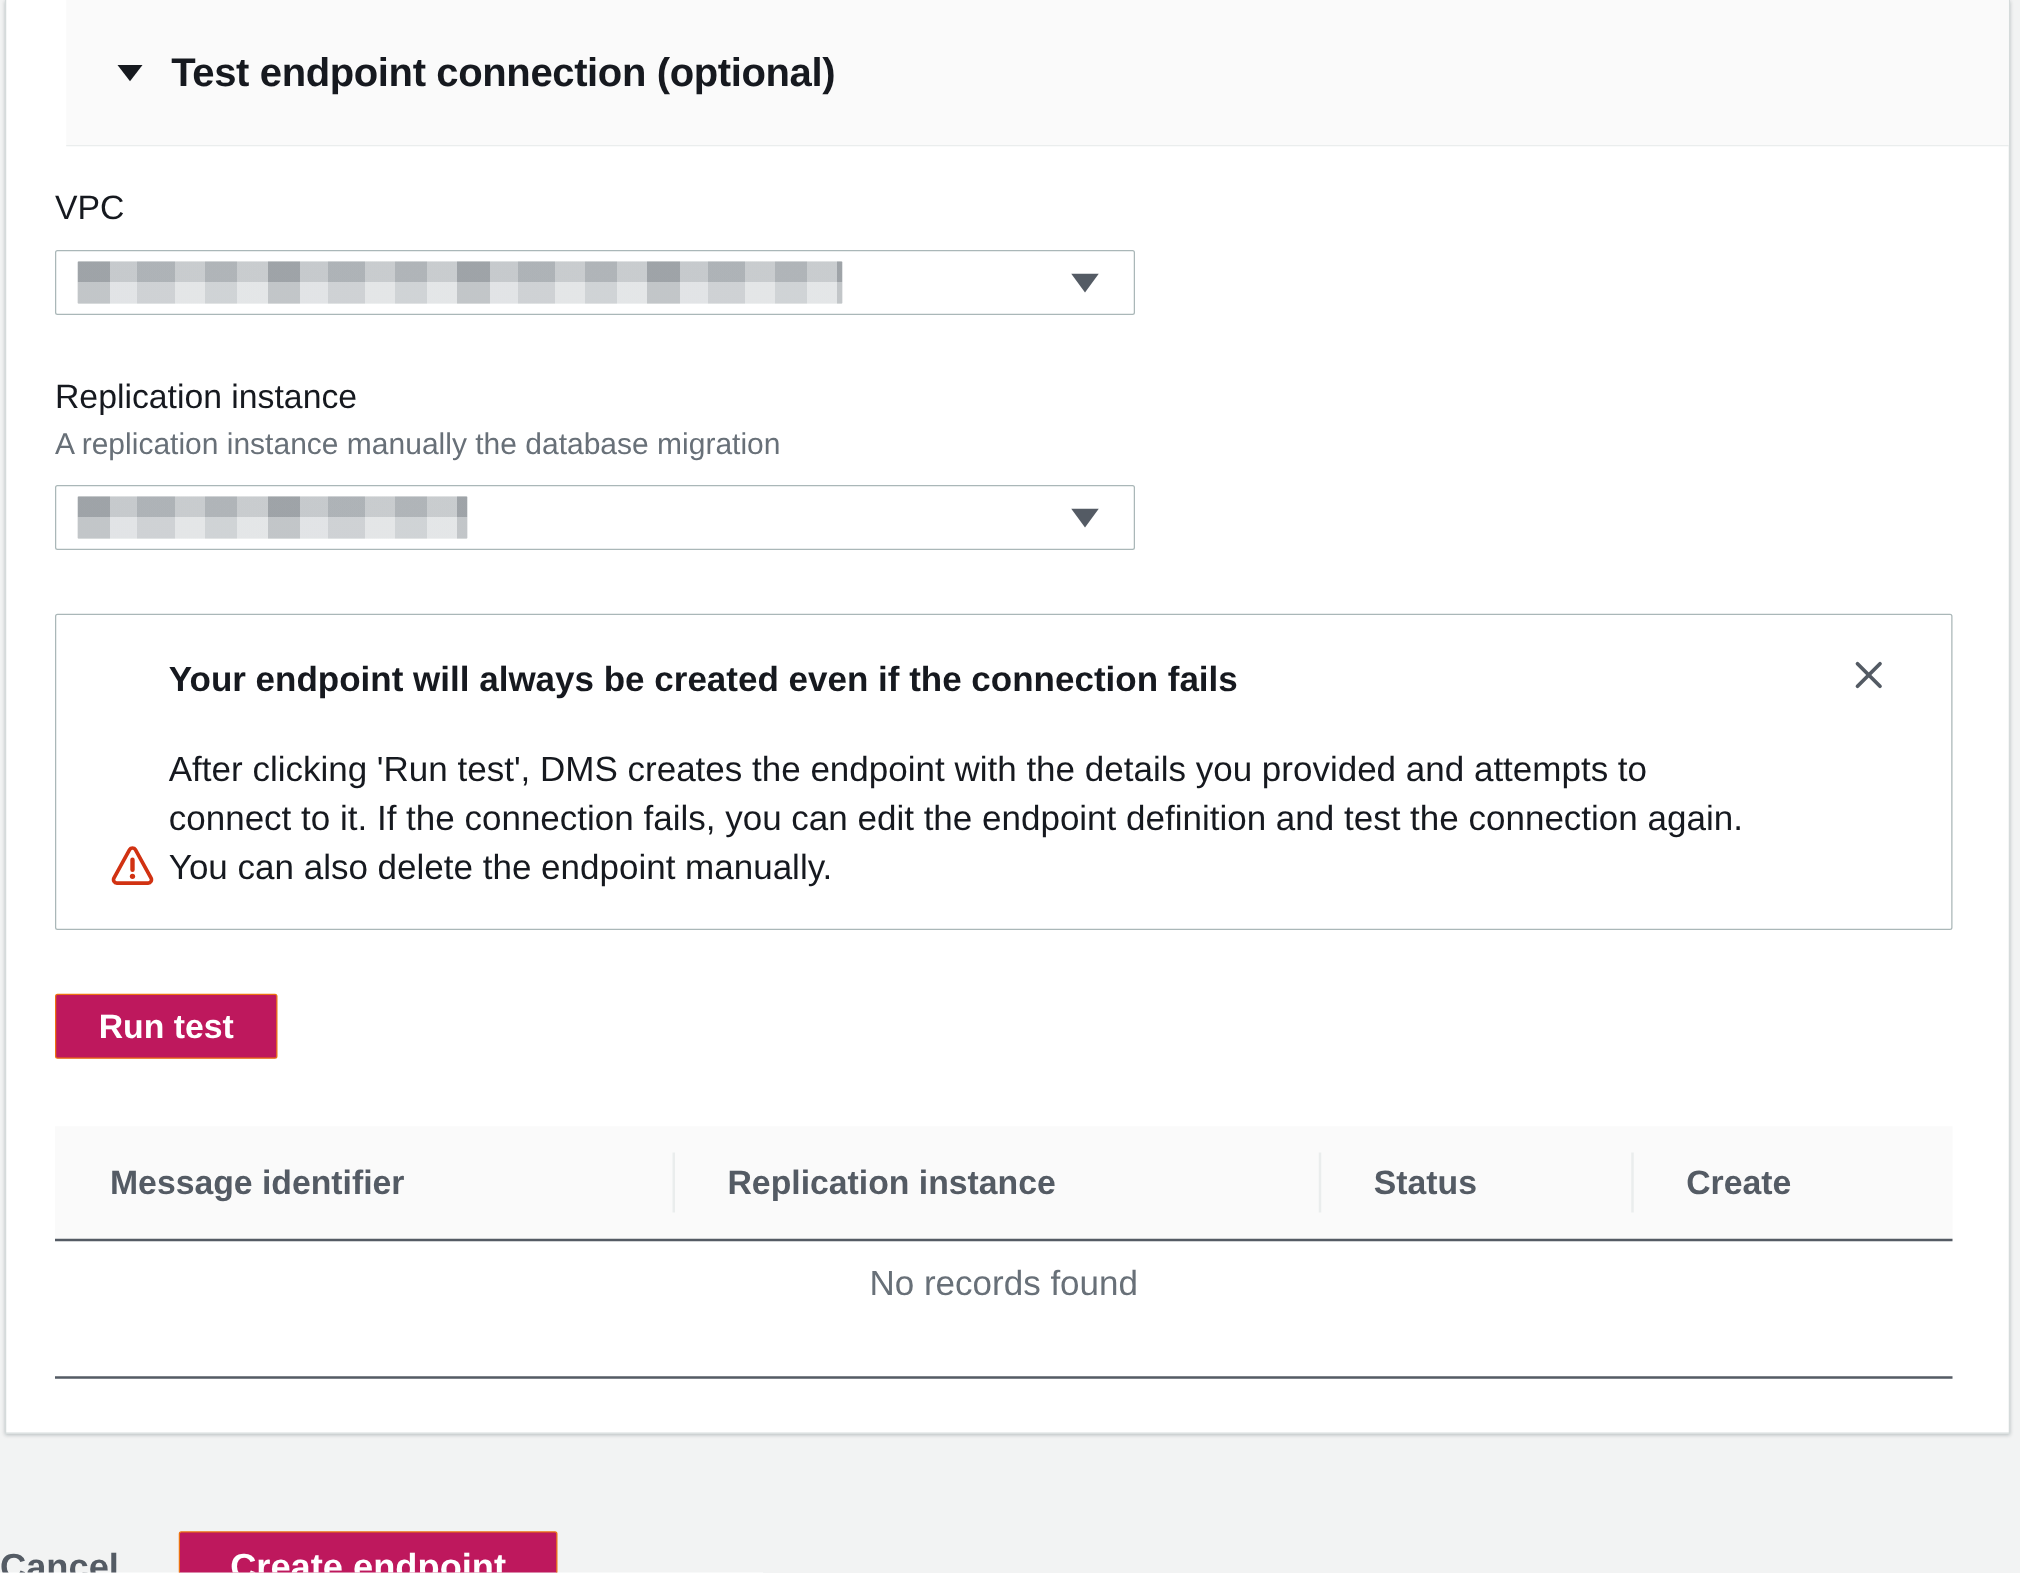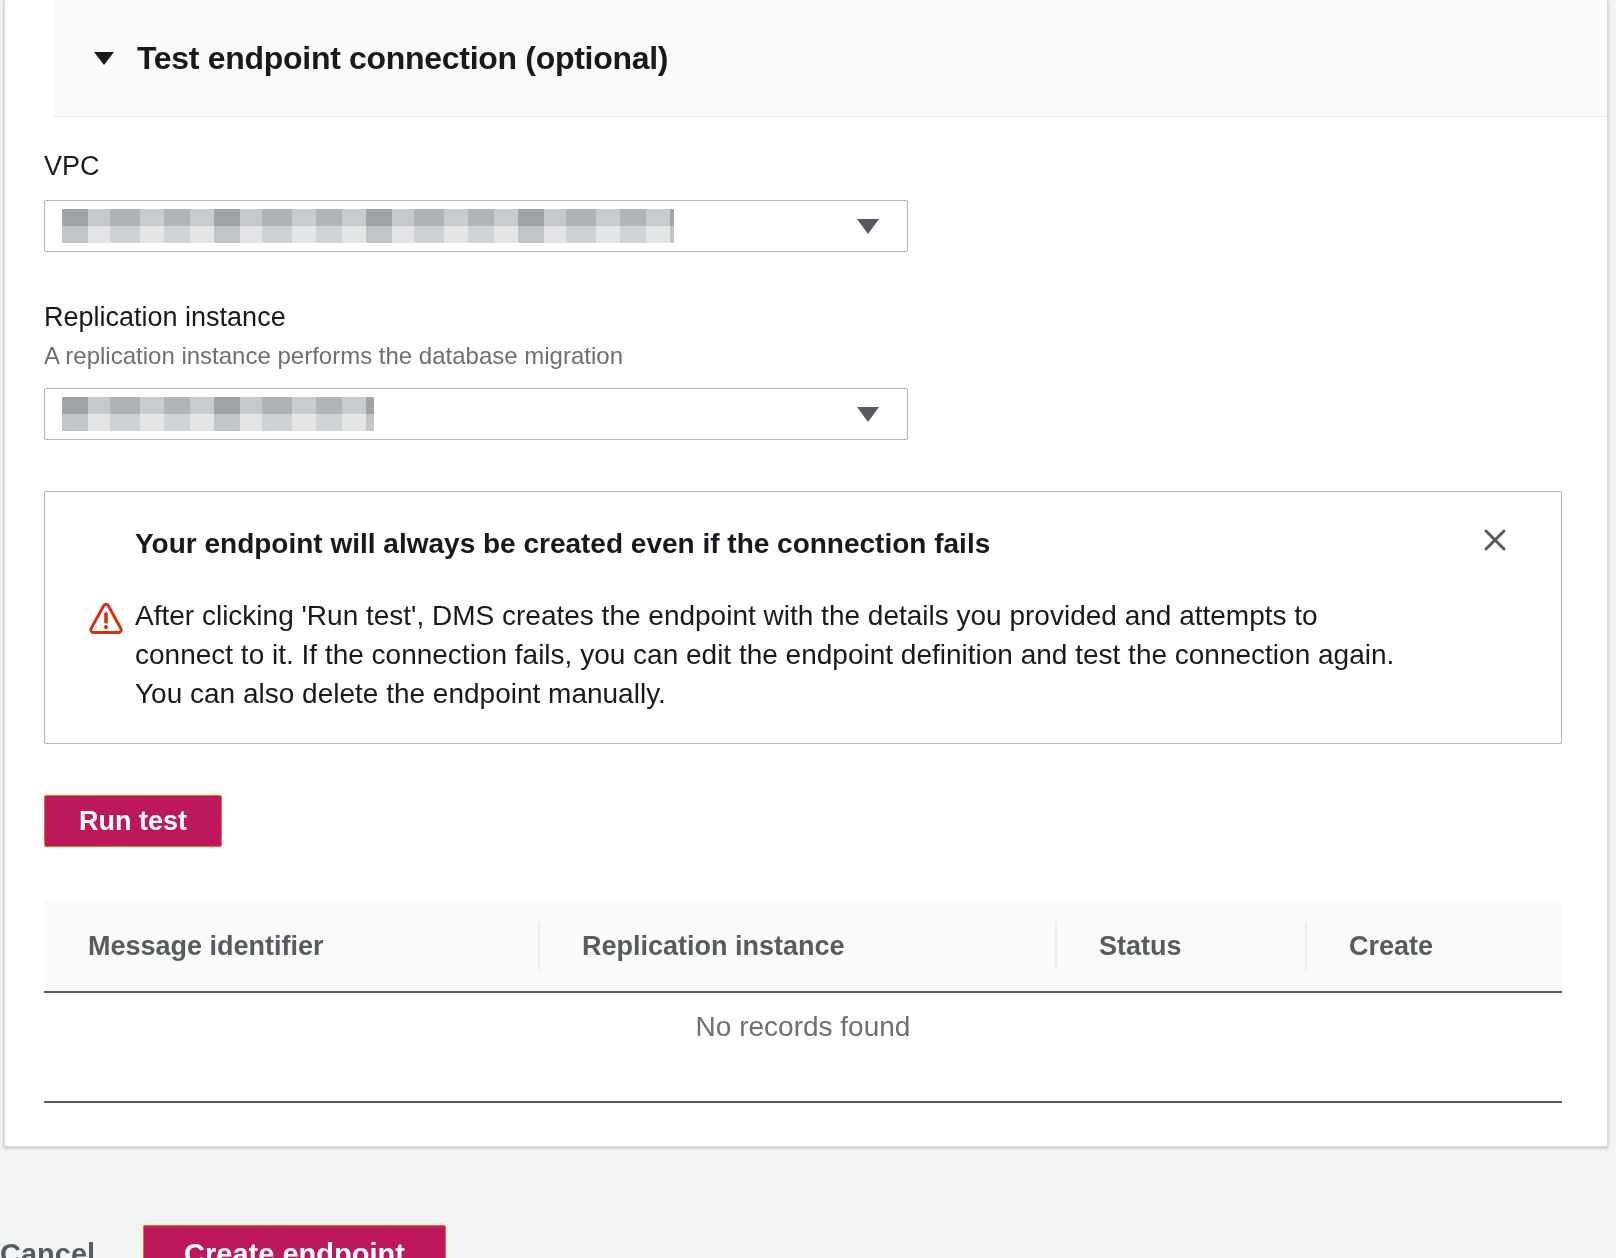--- a/index.html
+++ b/index.html
@@ -90,21 +90,21 @@
   
   .warning-box {
     margin-top:51px;
     width:1518px;
     background:#ffffff;
     border:1px solid #aab7b8;
     border-radius:2px;
     position:relative;
     padding:32px 150px 30px 44px;
   }
-  .warning-row { display:flex; align-items:center; }
+  .warning-row { display:flex; align-items:flex-end; }
   .warning-icon { flex:0 0 auto; margin:4px 12px 0 0; }
   .warning-text { max-width:1300px; }
   .warning-title {
     font-size:28px;
     font-weight:bold;
     line-height:39px;
     color:#16191f;
   }
   .warning-body {
     font-size:28px;
@@ -226,21 +226,21 @@
     <div class="field-group">
       <div class="field-label">VPC</div>
       <div class="select-box">
         <span class="redacted vpc"></span>
         <span class="select-caret"></span>
       </div>
     </div>
 
     <div class="field-group group-repl">
       <div class="field-label">Replication instance</div>
-      <div class="field-desc">A replication instance performs the database migration</div>
+      <div class="field-desc">A replication instance manually the database migration</div>
       <div class="select-box">
         <span class="redacted repl"></span>
         <span class="select-caret"></span>
       </div>
     </div>
 
     <div class="warning-box">
       <div class="warning-row">
         <span class="warning-icon">
           <svg width="34" height="31" viewBox="0 0 24 22" aria-hidden="true">

